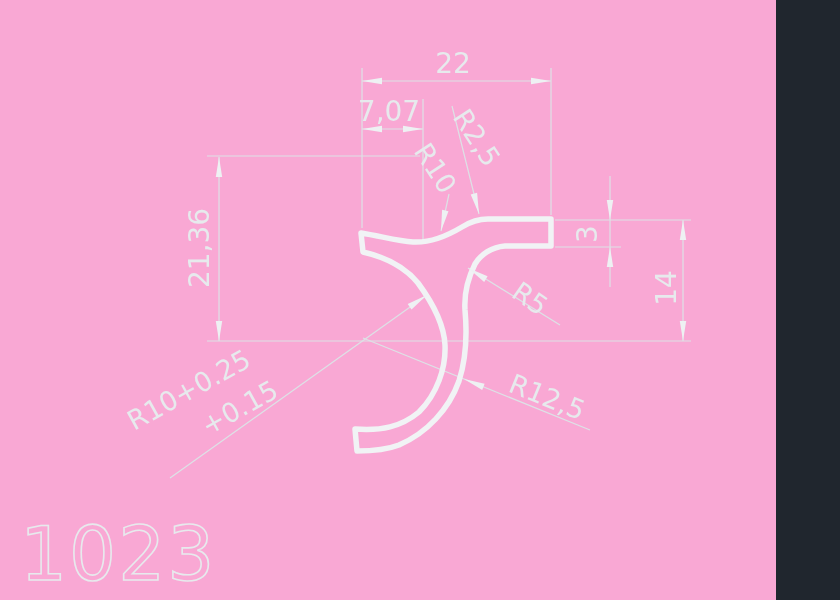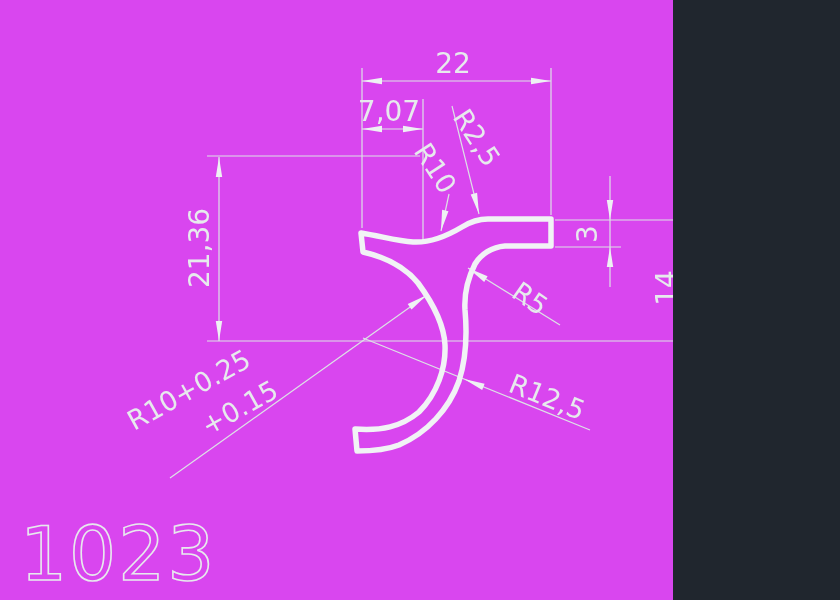--- a/index.html
+++ b/index.html
@@ -1,16 +1,16 @@
 <!DOCTYPE html>
 <html><head>
 <meta charset="utf-8">
 <style>
   html,body{margin:0;padding:0;background:#20262e;}
-  .stage{position:relative;width:673px;height:600px;background:#d946ef;overflow:hidden;
+  .stage{position:relative;width:776px;height:600px;background:#f9a8d4;overflow:hidden;
          font-family:"DejaVu Sans", sans-serif;}
   svg{display:block;}
   .thin   {stroke:#dde2e6;stroke-width:1.2;fill:none;}
   .profile{stroke:#f1f3f5;stroke-width:5.5;fill:none;stroke-linejoin:round;stroke-linecap:round;}
   .arrow  {fill:#eef1f3;stroke:none;}
   .dim-text{font-family:"DejaVu Sans", sans-serif;font-size:28px;fill:#e7eaed;}
   .rad-text{font-family:"DejaVu Sans", sans-serif;font-size:27px;fill:#e7eaed;}
   .part-text{font-family:"DejaVu Sans", sans-serif;font-size:74px;fill:none;
              stroke:#e7eaed;stroke-width:1.6;letter-spacing:2px;}
 </style>

